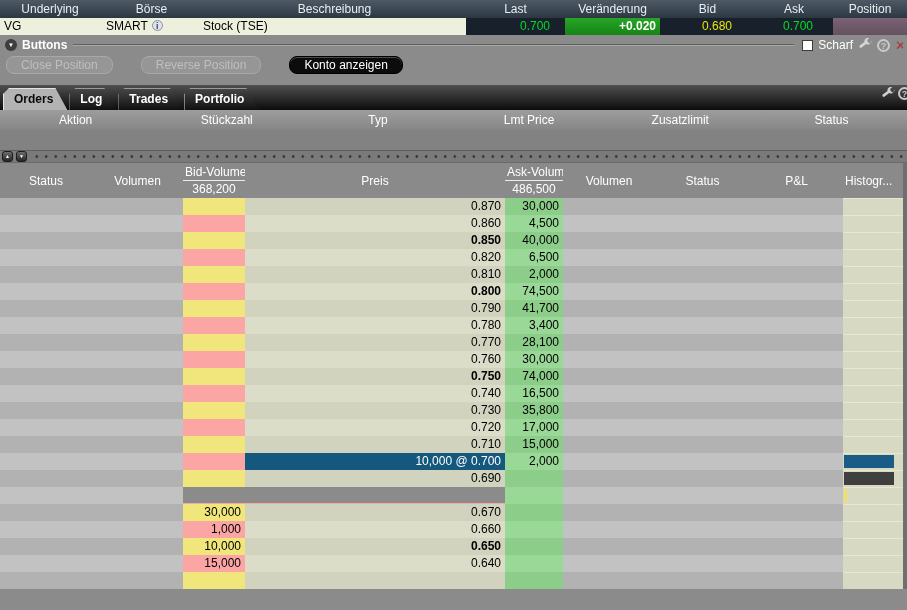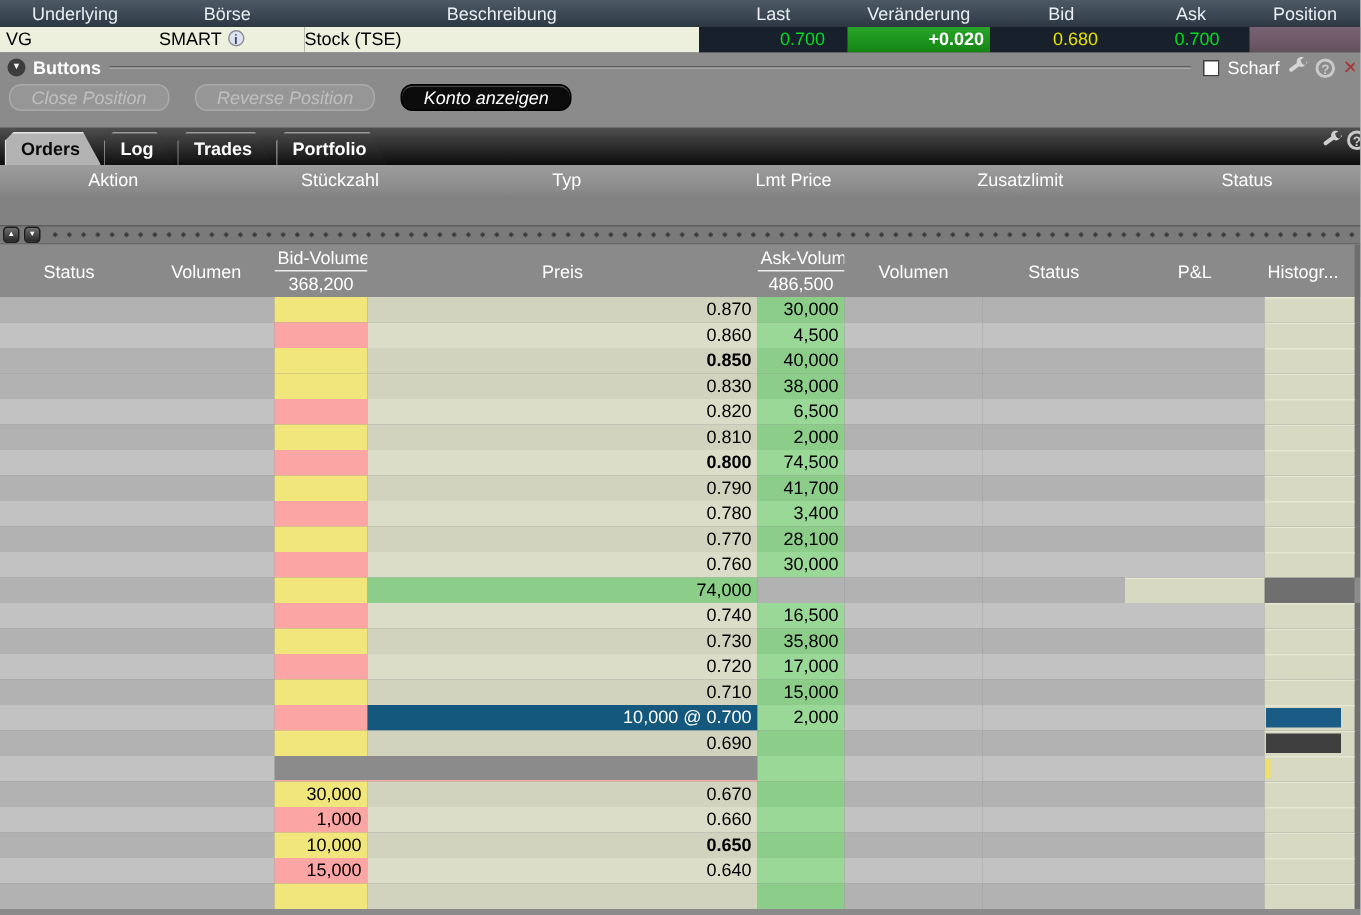--- a/index.html
+++ b/index.html
@@ -42,21 +42,21 @@
   .panel-title { color:#fff; font-weight:bold; margin-right:6px; }
   .panel-rule { flex:1; height:0; border-top:1px solid #5f5f5f; border-bottom:1px solid #a9a9a9; margin:0 8px 0 0; }
   .scharf-wrap { display:flex; align-items:center; gap:5px; color:#fff; }
   .cb { width:11px; height:11px; background:#fff; border:1px solid #3c3c3c; display:inline-block; }
   .mini-icon { width:14px; height:14px; display:inline-block; }
   .help-icon {
     width:13px; height:13px; border-radius:50%; border:2px solid #c9c9c9; color:#c9c9c9;
     font-size:9px; font-weight:bold; line-height:10px; text-align:center; display:inline-block;
   }
   .close-x { color:#a83636; font-weight:bold; font-size:13px; width:8px; overflow:hidden; display:inline-block; }
-  .panel-btn-row { display:flex; gap:17px; padding:3px 0 0 6px;font-style:italic; }
+  .panel-btn-row { display:flex; gap:28px; padding:3px 0 0 6px; }
   .btn {
     height:18px; line-height:16px; padding:0 14px; border-radius:8px; font-size:12px;
   }
   .btn.disabled { background:#969696; border:1px solid #a9a9a9; color:#bfbfbf; }
   .btn.dark { background:#0c0c0c; border:1px solid #000; color:#fff; box-shadow:inset 0 1px 0 #4a4a4a; }
   
   .tabstrip {
     height:25px; background:linear-gradient(#4f4f4f,#0c0c0c);
     display:flex; align-items:flex-end; padding-left:3px; position:relative;
   }
@@ -258,32 +258,20 @@
       <div class="cell c-stat"></div>
       <div class="cell c-bid"></div>
       <div class="cell c-price">0.850</div>
       <div class="cell c-ask">40,000</div>
       <div class="cell c-stat"></div>
       <div class="cell c-stat"></div>
       <div class="cell c-stat"></div>
       <div class="cell c-hist"></div>
       <div class="cell c-strip"></div>
     </div>
-      <div class="lrow lcols even">
-      <div class="cell c-stat"></div>
-      <div class="cell c-stat"></div>
-      <div class="cell c-bid"></div>
-      <div class="cell c-price">0.830</div>
-      <div class="cell c-ask">38,000</div>
-      <div class="cell c-stat"></div>
-      <div class="cell c-stat"></div>
-      <div class="cell c-stat"></div>
-      <div class="cell c-hist"></div>
-      <div class="cell c-strip"></div>
-    </div>
       <div class="lrow lcols odd">
       <div class="cell c-stat"></div>
       <div class="cell c-stat"></div>
       <div class="cell c-bid"></div>
       <div class="cell c-price">0.820</div>
       <div class="cell c-ask">6,500</div>
       <div class="cell c-stat"></div>
       <div class="cell c-stat"></div>
       <div class="cell c-stat"></div>
       <div class="cell c-hist"></div>
@@ -358,20 +346,21 @@
       <div class="cell c-stat"></div>
       <div class="cell c-stat"></div>
       <div class="cell c-stat"></div>
       <div class="cell c-hist"></div>
       <div class="cell c-strip"></div>
     </div>
       <div class="lrow lcols even bold-price">
       <div class="cell c-stat"></div>
       <div class="cell c-stat"></div>
       <div class="cell c-bid"></div>
+      <div class="cell c-price">0.750</div>
       <div class="cell c-ask">74,000</div>
       <div class="cell c-stat"></div>
       <div class="cell c-stat"></div>
       <div class="cell c-stat"></div>
       <div class="cell c-hist"></div>
       <div class="cell c-strip"></div>
     </div>
       <div class="lrow lcols odd">
       <div class="cell c-stat"></div>
       <div class="cell c-stat"></div>

